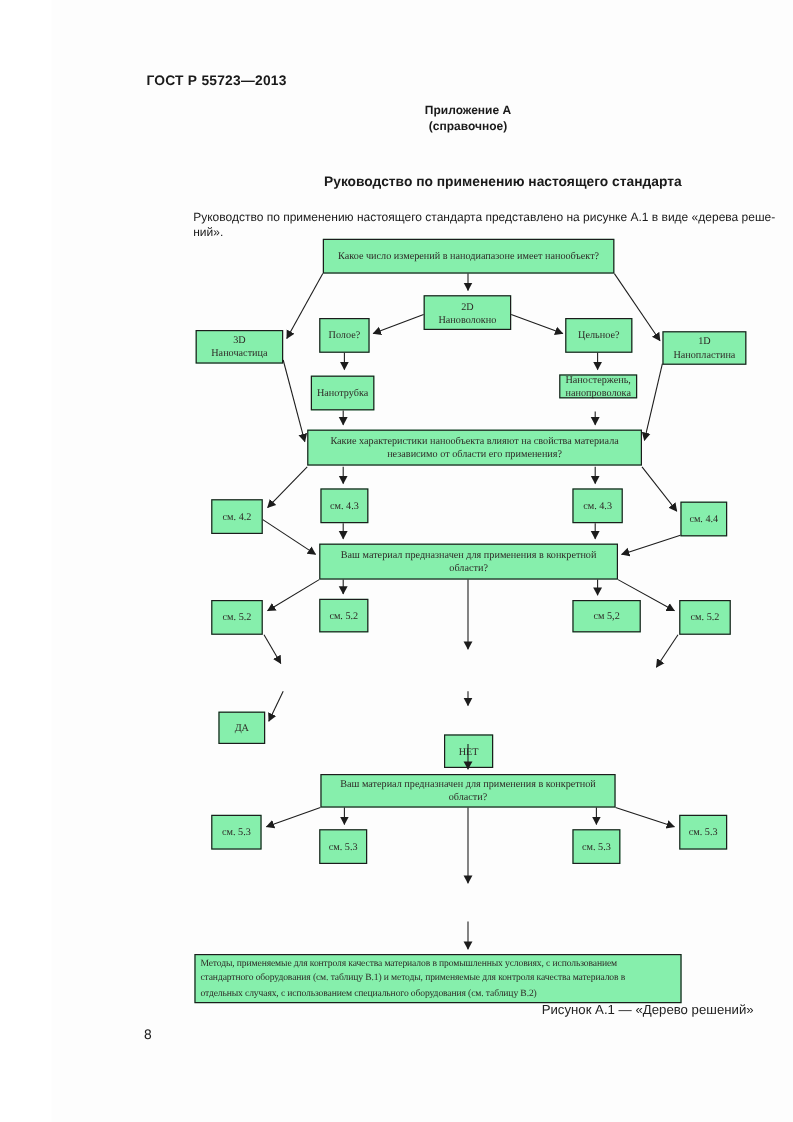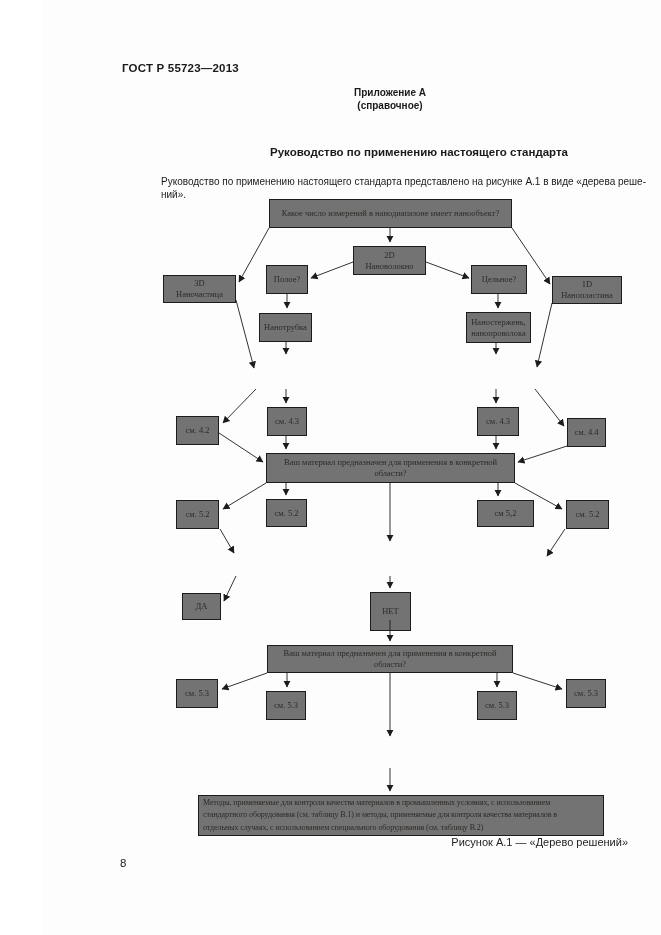--- a/index.html
+++ b/index.html
@@ -9,21 +9,21 @@
   }
   .abs{position:absolute;}
   .hdr{left:79px;top:62px;font-weight:bold;font-size:11.5px;letter-spacing:.2px;}
   .annex{left:147px;top:86px;width:400px;text-align:center;font-weight:bold;font-size:10px;line-height:13px;}
   .doc-title{left:227px;top:146px;white-space:nowrap;font-weight:bold;font-size:11.5px;}
   .para1{left:118px;top:176px;white-space:nowrap;font-size:10px;text-align:right;}
   .para2{left:79px;top:189px;white-space:nowrap;font-size:10px;padding-left:39px;}
   .caption{left:137px;top:836px;width:448px;text-align:right;font-size:11px;color:#222;}
   .pageno{left:77px;top:857px;font-size:11.5px;}
   .fbox{
-    position:absolute;box-sizing:border-box;border:1px solid #1c1c1c;background:#737373;
+    position:absolute;box-sizing:border-box;border:1px solid #1c1c1c;background:#86efac;
     font-family:"Liberation Serif","DejaVu Serif",serif;font-size:8.5px;line-height:11px;
     color:#2e2a26;display:flex;align-items:center;justify-content:center;
     text-align:center;white-space:pre-line;padding:1px 2px;
   }
   .fbox.left{justify-content:flex-start;text-align:left;padding-left:4px;}
   .fbox.q3{line-height:12px;}
   .fbox.final{border-width:1.5px;font-size:8px;line-height:12.5px;letter-spacing:-.1px;padding-left:4px;padding-right:2px;}
   svg.connectors{position:absolute;left:0;top:0;pointer-events:none;}
   svg.connectors line{stroke:#1c1c1c;stroke-width:.9;}
 </style>
@@ -47,41 +47,43 @@
   <div class="fbox" style="left:226px;top:199px;width:243px;height:29px">Какое число измерений в нанодиапазоне имеет нанообъект?</div>
   <div class="fbox" style="left:310px;top:246px;width:73px;height:29px">2D
 Нановолокно</div>
   <div class="fbox" style="left:120px;top:275px;width:73px;height:28px">3D
 Наночастица</div>
   <div class="fbox" style="left:509px;top:276px;width:70px;height:28px">1D
 Нанопластина</div>
   <div class="fbox" style="left:223px;top:265px;width:42px;height:29px">Полое?</div>
   <div class="fbox" style="left:428px;top:265px;width:56px;height:29px">Цельное?</div>
   <div class="fbox" style="left:216px;top:313px;width:53px;height:29px">Нанотрубка</div>
-  <div class="fbox" style="left:423px;top:312px;width:65px;height:31px">Наностержень,
+  <div class="fbox" style="left:423px;top:312px;width:65px;height:20px">Наностержень,
 нанопроволока</div>
+  <div class="fbox" style="left:213px;top:358px;width:279px;height:30px">Какие характеристики нанообъекта влияют на свойства материала
+независимо от области его применения?</div>
   <div class="fbox" style="left:133px;top:416px;width:43px;height:29px">см. 4.2</div>
   <div class="fbox" style="left:224px;top:407px;width:40px;height:29px">см. 4.3</div>
   <div class="fbox" style="left:434px;top:407px;width:42px;height:29px">см. 4.3</div>
   <div class="fbox" style="left:524px;top:418px;width:39px;height:29px">см. 4.4</div>
   <div class="fbox" style="left:223px;top:453px;width:249px;height:30px">Ваш материал предназначен для применения в конкретной
 области?</div>
   <div class="fbox" style="left:133px;top:500px;width:43px;height:29px">см. 5.2</div>
   <div class="fbox" style="left:223px;top:499px;width:41px;height:28px">см. 5.2</div>
   <div class="fbox" style="left:434px;top:500px;width:57px;height:27px">см 5,2</div>
   <div class="fbox" style="left:523px;top:500px;width:43px;height:29px">см. 5.2</div>
   <div class="fbox" style="left:139px;top:593px;width:39px;height:27px">ДА</div>
-  <div class="fbox" style="left:327px;top:592px;width:41px;height:39px">НЕТ</div>
+  <div class="fbox" style="left:327px;top:612px;width:41px;height:28px">НЕТ</div>
   <div class="fbox" style="left:224px;top:645px;width:246px;height:28px">Ваш материал предназначен для применения в конкретной
 области?</div>
   <div class="fbox" style="left:133px;top:679px;width:42px;height:29px">см. 5.3</div>
   <div class="fbox" style="left:223px;top:691px;width:40px;height:29px">см. 5.3</div>
   <div class="fbox" style="left:434px;top:691px;width:40px;height:29px">см. 5.3</div>
   <div class="fbox" style="left:523px;top:679px;width:40px;height:29px">см. 5.3</div>
-  <div class="fbox left final" style="left:155px;top:795px;width:406px;height:41px">Методы, применяемые для контроля качества материалов в промышленных условиях, с использованием
+  <div class="fbox left final" style="left:119px;top:795px;width:406px;height:41px">Методы, применяемые для контроля качества материалов в промышленных условиях, с использованием
 стандартного оборудования (см. таблицу В.1) и методы, применяемые для контроля качества материалов в
 отдельных случаях, с использованием специального оборудования (см. таблицу В.2)</div>
 
   <svg class="connectors" width="661" height="935" viewBox="0 0 661 935">
     <defs>
       <marker id="ah" markerUnits="userSpaceOnUse" markerWidth="9" markerHeight="9" refX="6.5" refY="4.5" orient="auto">
         <path d="M0,0.8 L7,4.5 L0,8.2 Z" fill="#1c1c1c"></path>
       </marker>
     </defs>
 

